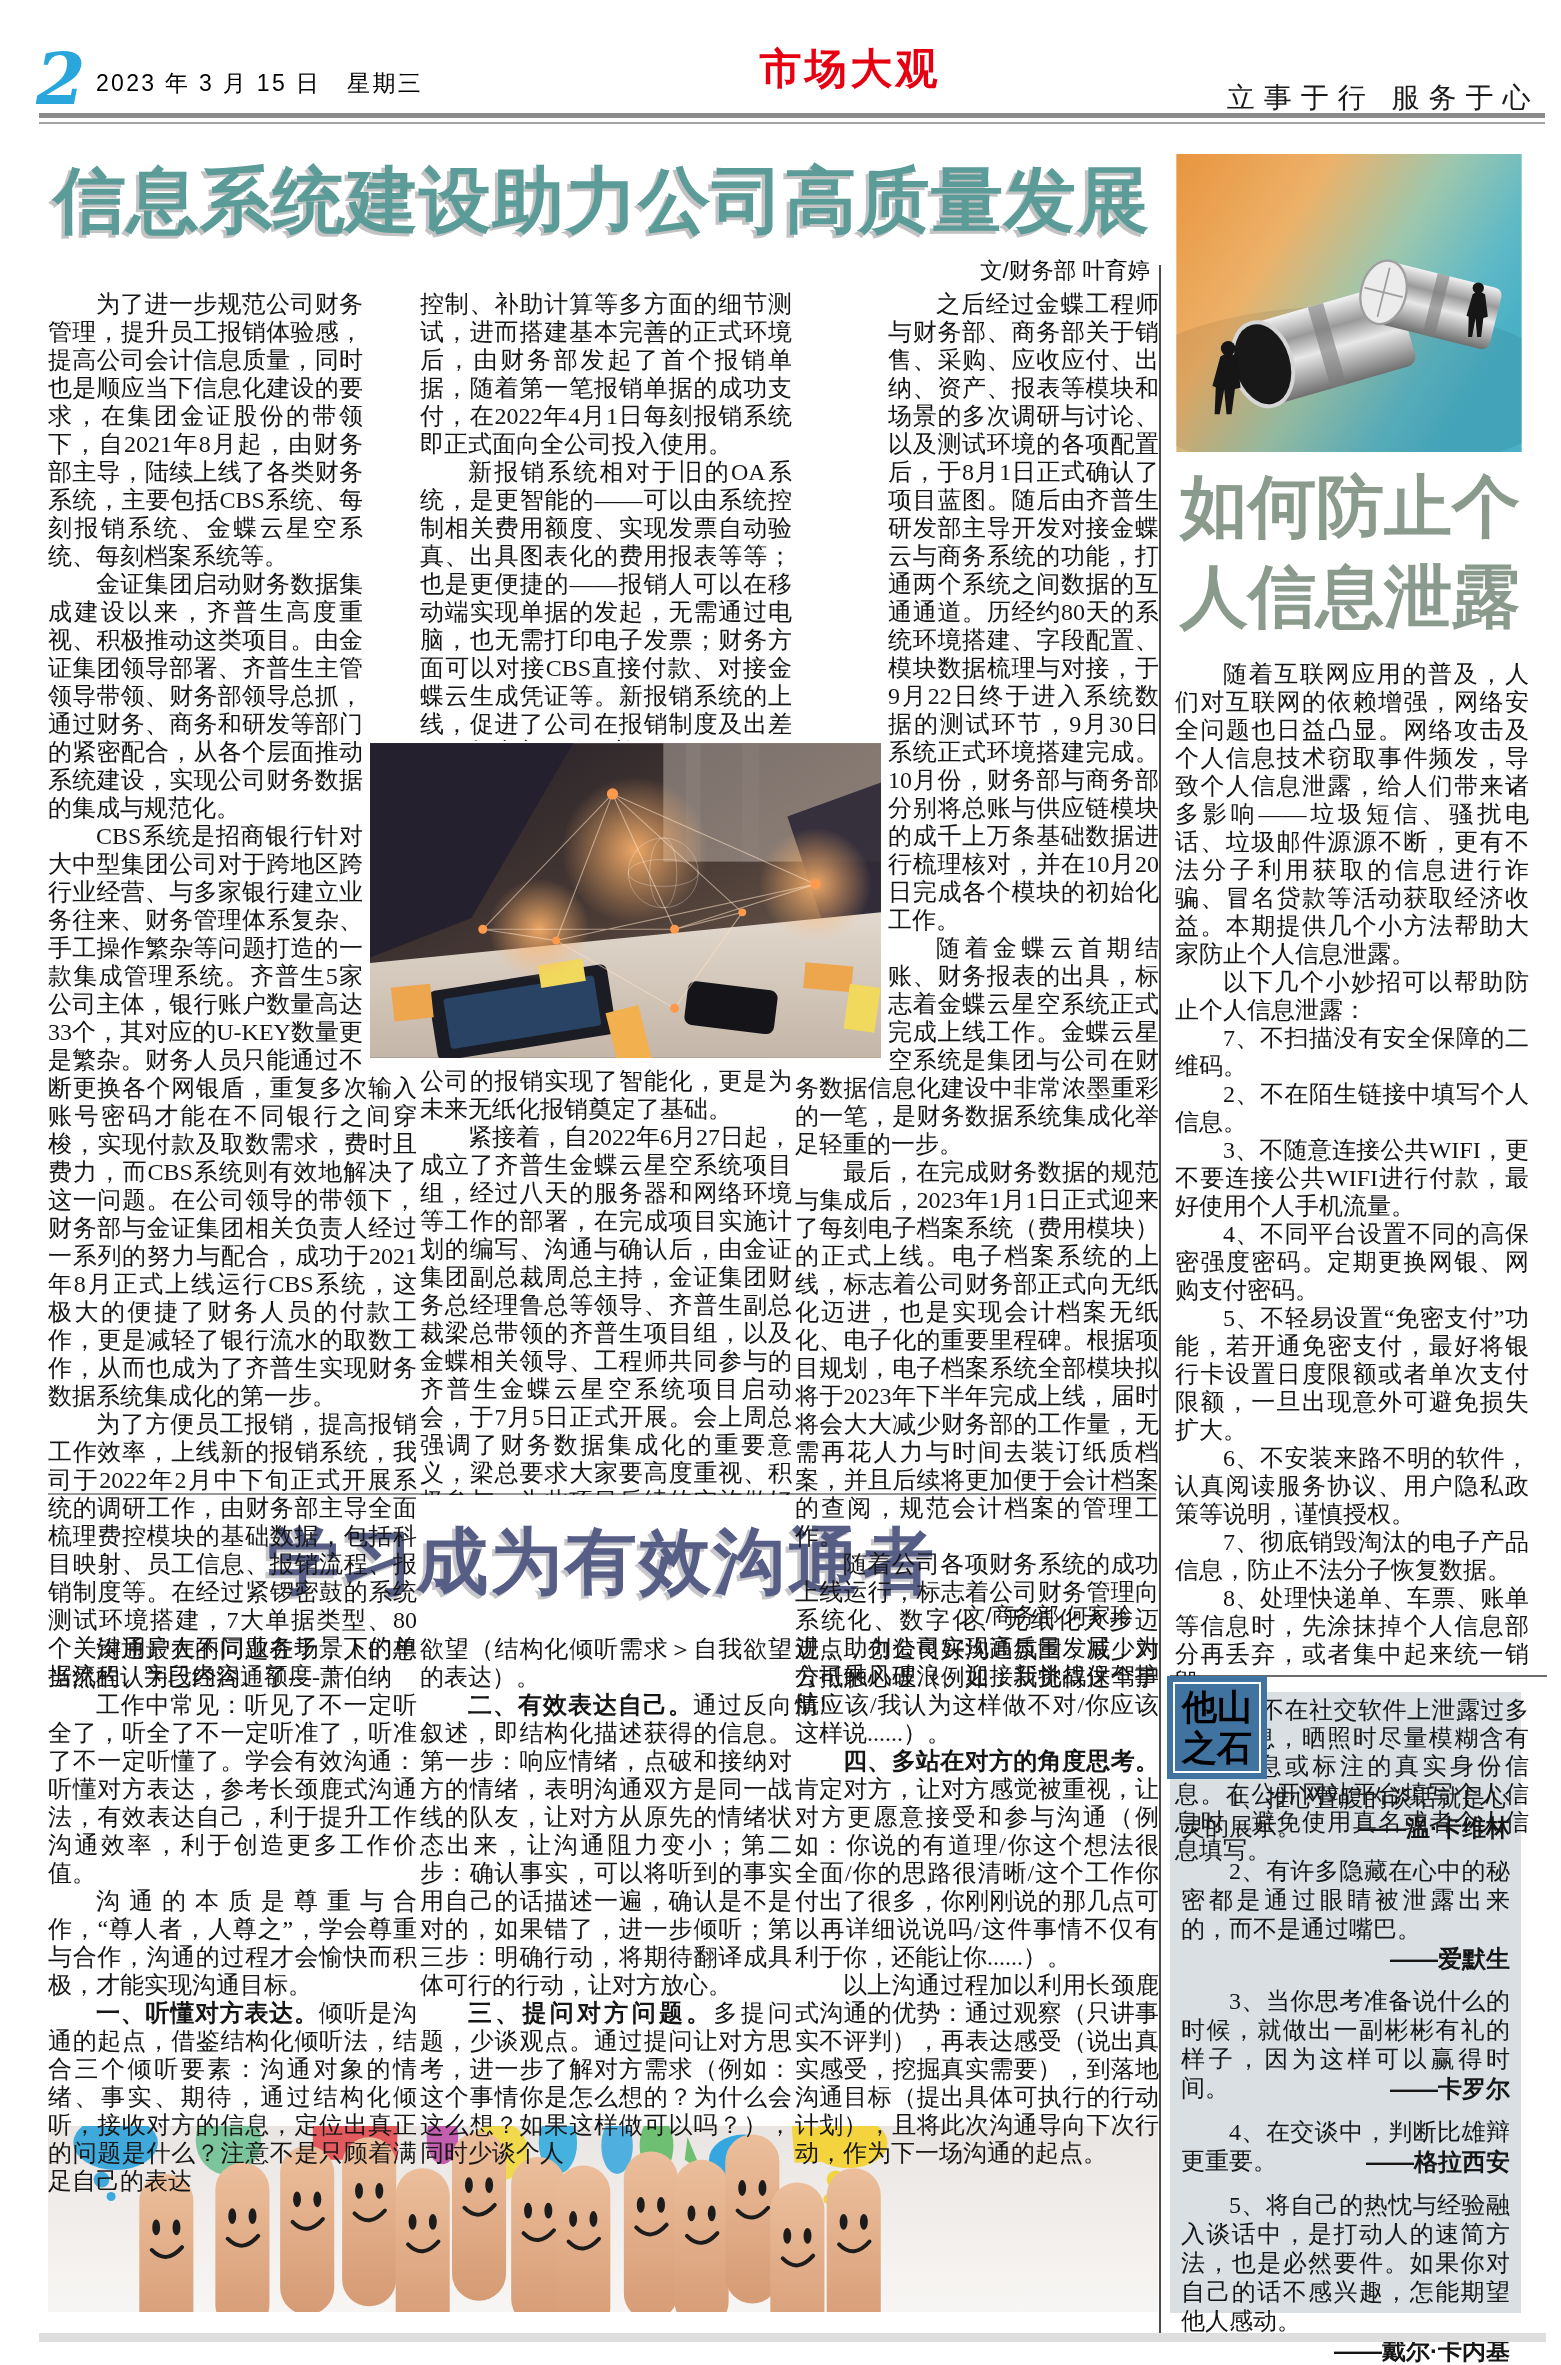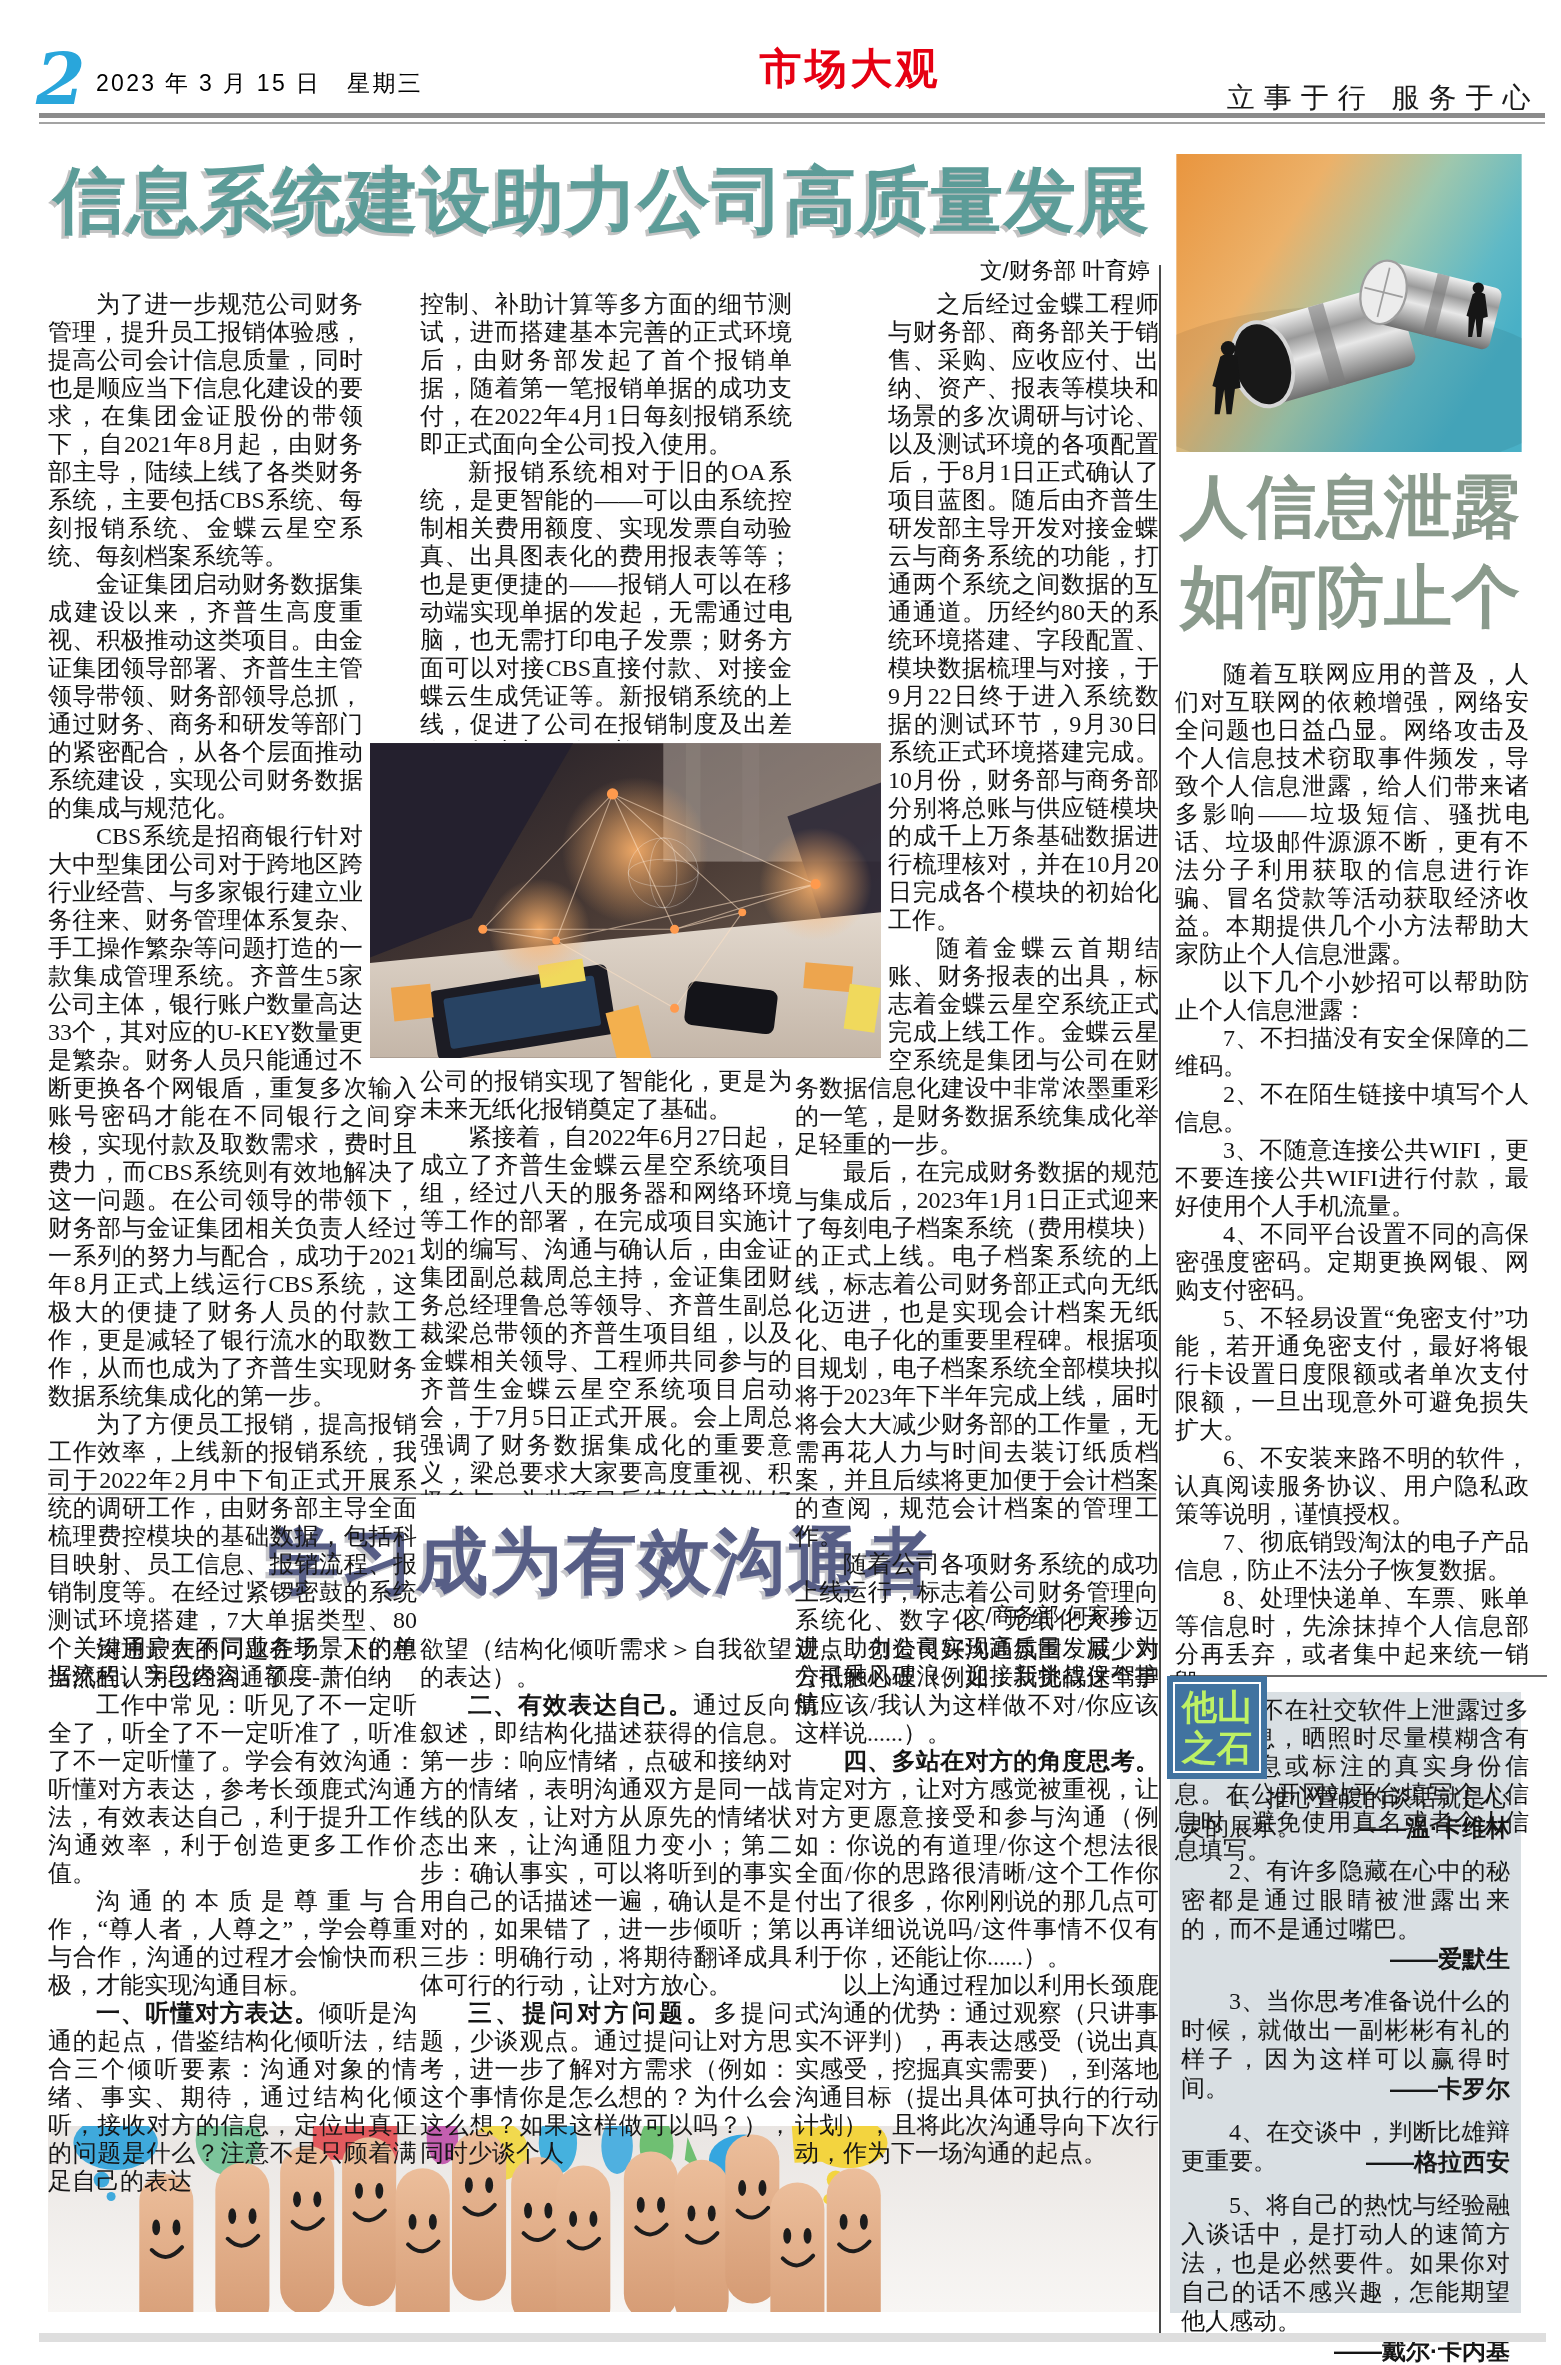--- a/index.html
+++ b/index.html
@@ -51,21 +51,21 @@
   .bcol3 { left:795px;top:1635px; width:364px; height:541px; }
   
   .v-divider { left:1159px; top:265px; width:1.7px; height:2069px; background:#4a4a4a; }
   .art-divider { left:48px; top:1493px; width:1108px; height:1.7px; background:#9a9a9a; }
   .side-rule { left:1170px; top:1675px; width:377px; height:1.7px; background:#6a6a6a; }
   .bottom-bar { left:39px; top:2333px; width:1507px; height:9px; background:#dedede; }
   
   .quotes-box { left:1170px; top:1692px; width:351px; height:621px; background:#d9dfe3; }
   .quotes-badge { left:1167px; top:1676px; width:100px; height:103px; background:#4173a0; padding:5.6px; z-index:3; }
   .quotes-badge .inner { width:100%; height:100%; border:2.3px solid #fff; display:flex; flex-direction:column;
-     align-items:center; justify-content:center; color:#bef264; font-size:35px; line-height:41px; font-weight:bold; }
+     align-items:center; justify-content:center; color:#000000; font-size:35px; line-height:41px; font-weight:bold; }
   .quotes { left:1181px; top:1784px; width:329px; font-size:24px; line-height:29px; text-align:justify; color:#151515; }
   .quotes .q { text-indent:2em; margin-bottom:14.7px; overflow:hidden; }
   .quotes .attr { float:right; font-family:"Liberation Sans","DejaVu Sans",sans-serif; font-weight:bold; }
   
   .photo { overflow:hidden; }
   .main-photo { left:370px; top:743px; width:511px; height:315px; z-index:1; }
   .side-photo { left:1176px; top:154px; width:346px; height:298px; }
   .fingers-photo { left:48px; top:2126px; width:1110px; height:186px; z-index:0; }
 </style>
 </head>
@@ -207,22 +207,22 @@
         <path d="M78 360 q14 -12 30 0 l6 55 -10 2 -6 45 -9 0 -4 -44 -8 44 -9 0 2 -48 -6 -2 z"></path>
       </g>
       <g fill="#161616">
         <circle cx="536" cy="238" r="10"></circle>
         <path d="M526 249 q10 -9 22 0 l5 40 -8 2 -4 34 -7 0 -3 -33 -6 33 -7 0 1 -36 -4 -2 z"></path>
       </g>
     </svg>
   </div>
 
   <div class="abs side-title">
+    <div>如何防止个</div>
     <div>人信息泄露</div>
-    <div>如何防止个</div>
   </div>
 
   <div class="abs col scol">
     <p>随着互联网应用的普及，人们对互联网的依赖增强，网络安全问题也日益凸显。网络攻击及个人信息技术窃取事件频发，导致个人信息泄露，给人们带来诸多影响——垃圾短信、骚扰电话、垃圾邮件源源不断，更有不法分子利用获取的信息进行诈骗、冒名贷款等活动获取经济收益。本期提供几个小方法帮助大家防止个人信息泄露。</p>
     <p>以下几个小妙招可以帮助防止个人信息泄露：</p>
     <p>7、不扫描没有安全保障的二维码。</p>
     <p>2、不在陌生链接中填写个人信息。</p>
     <p>3、不随意连接公共WIFI，更不要连接公共WIFI进行付款，最好使用个人手机流量。</p>
     <p>4、不同平台设置不同的高保密强度密码。定期更换网银、网购支付密码。</p>
     <p>5、不轻易设置“免密支付”功能，若开通免密支付，最好将银行卡设置日度限额或者单次支付限额，一旦出现意外可避免损失扩大。</p>

